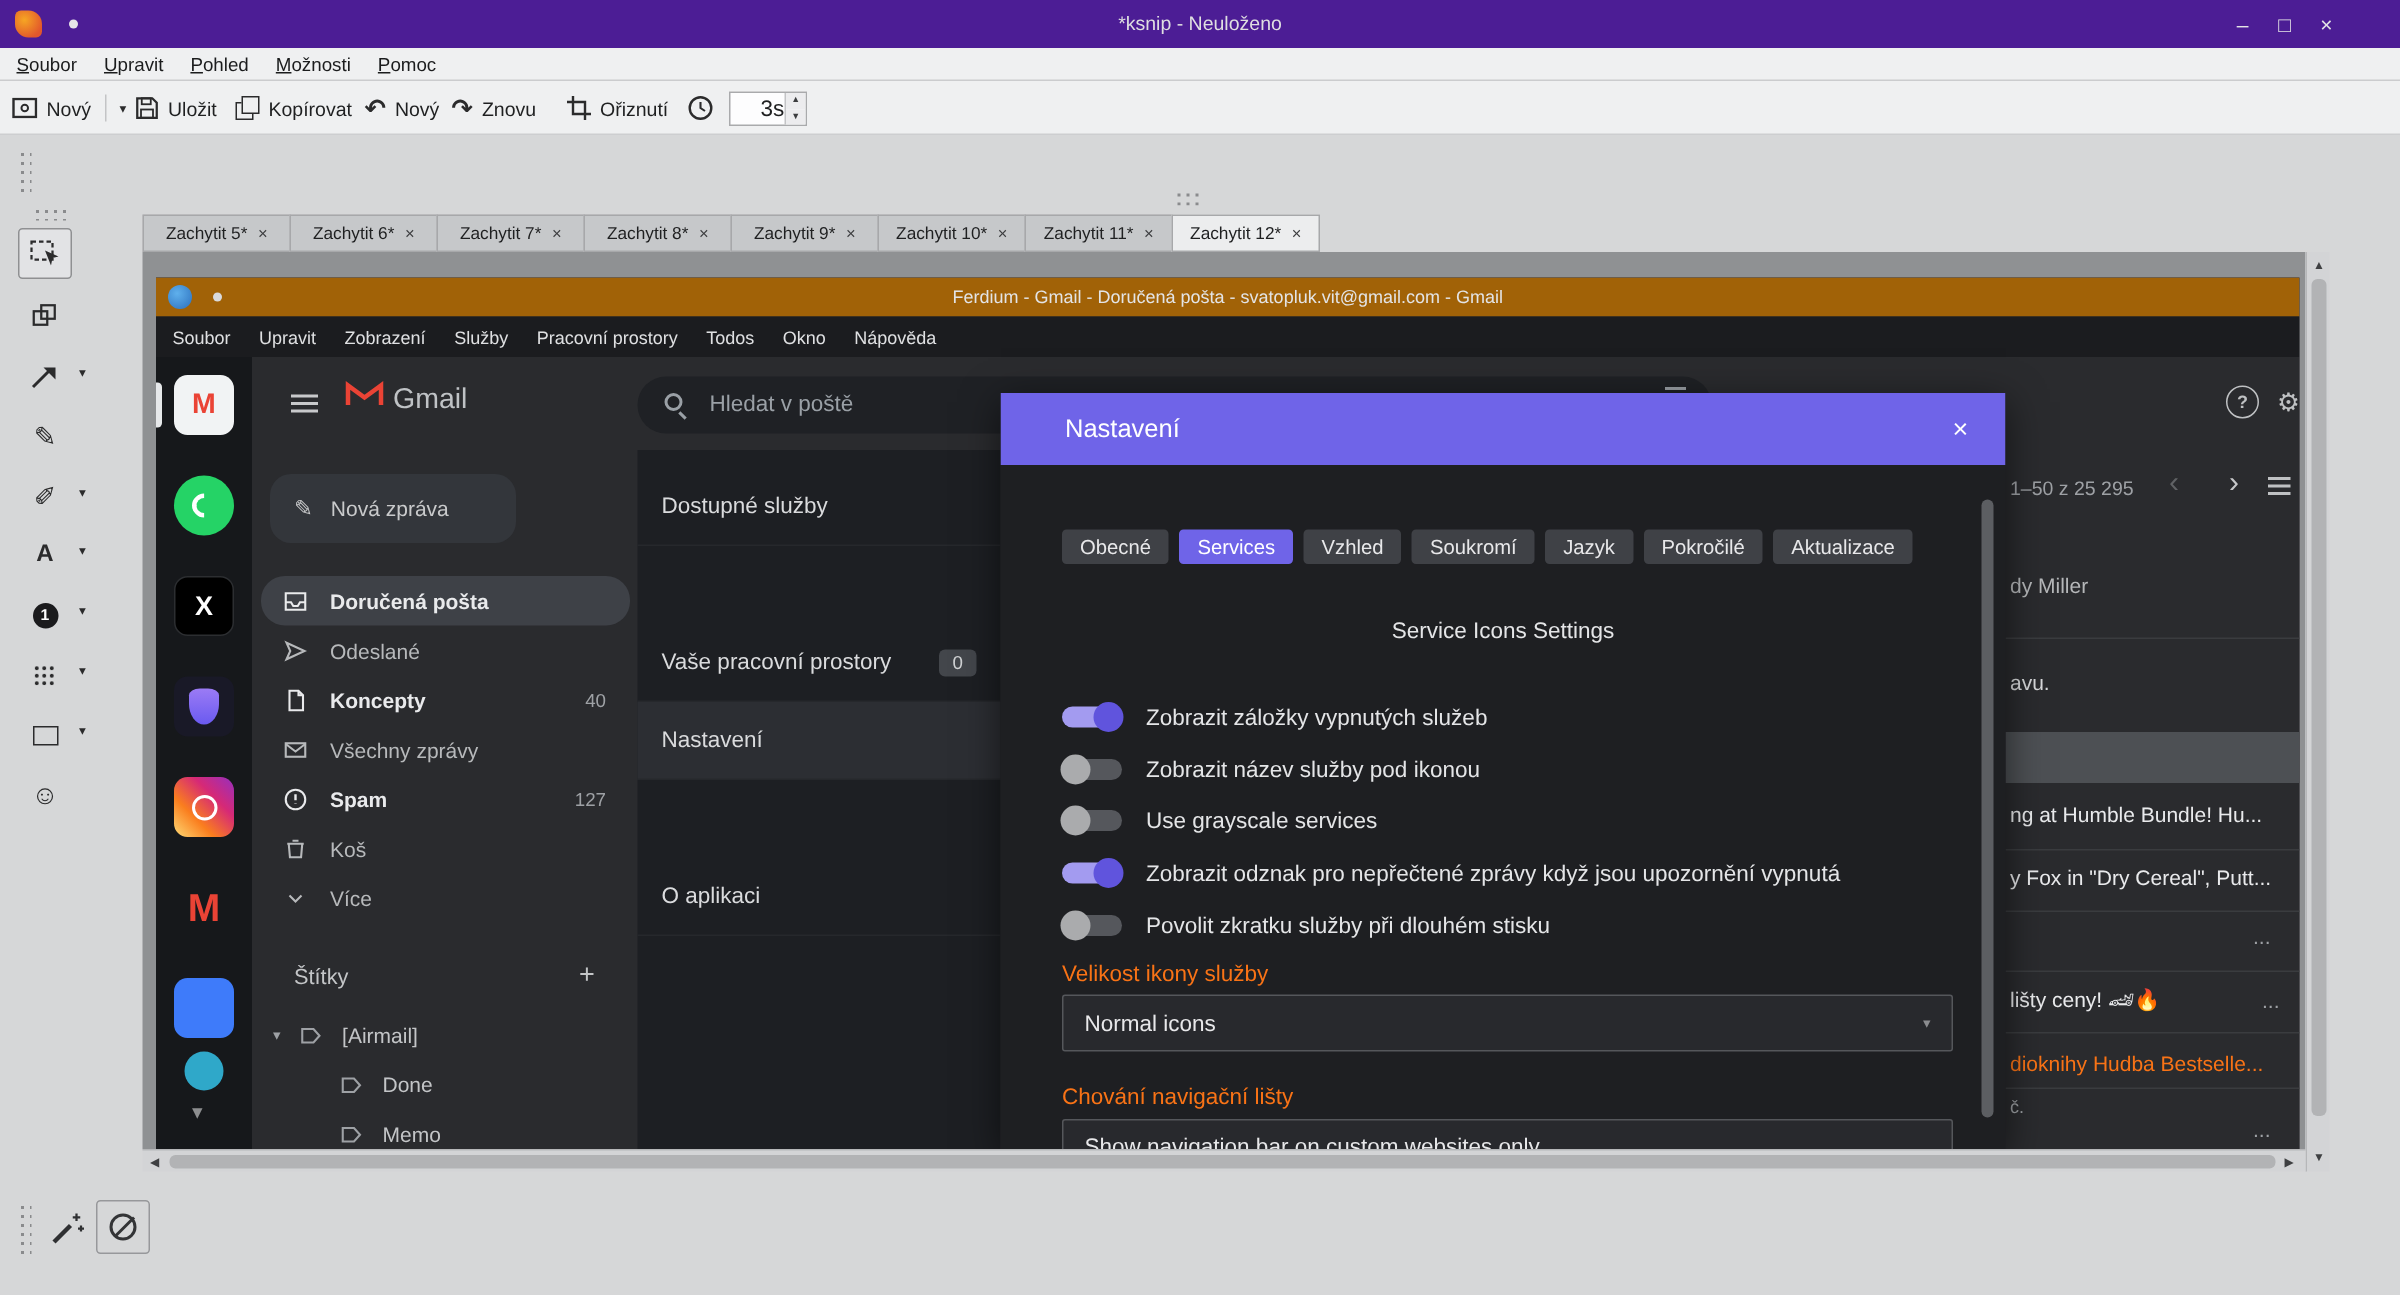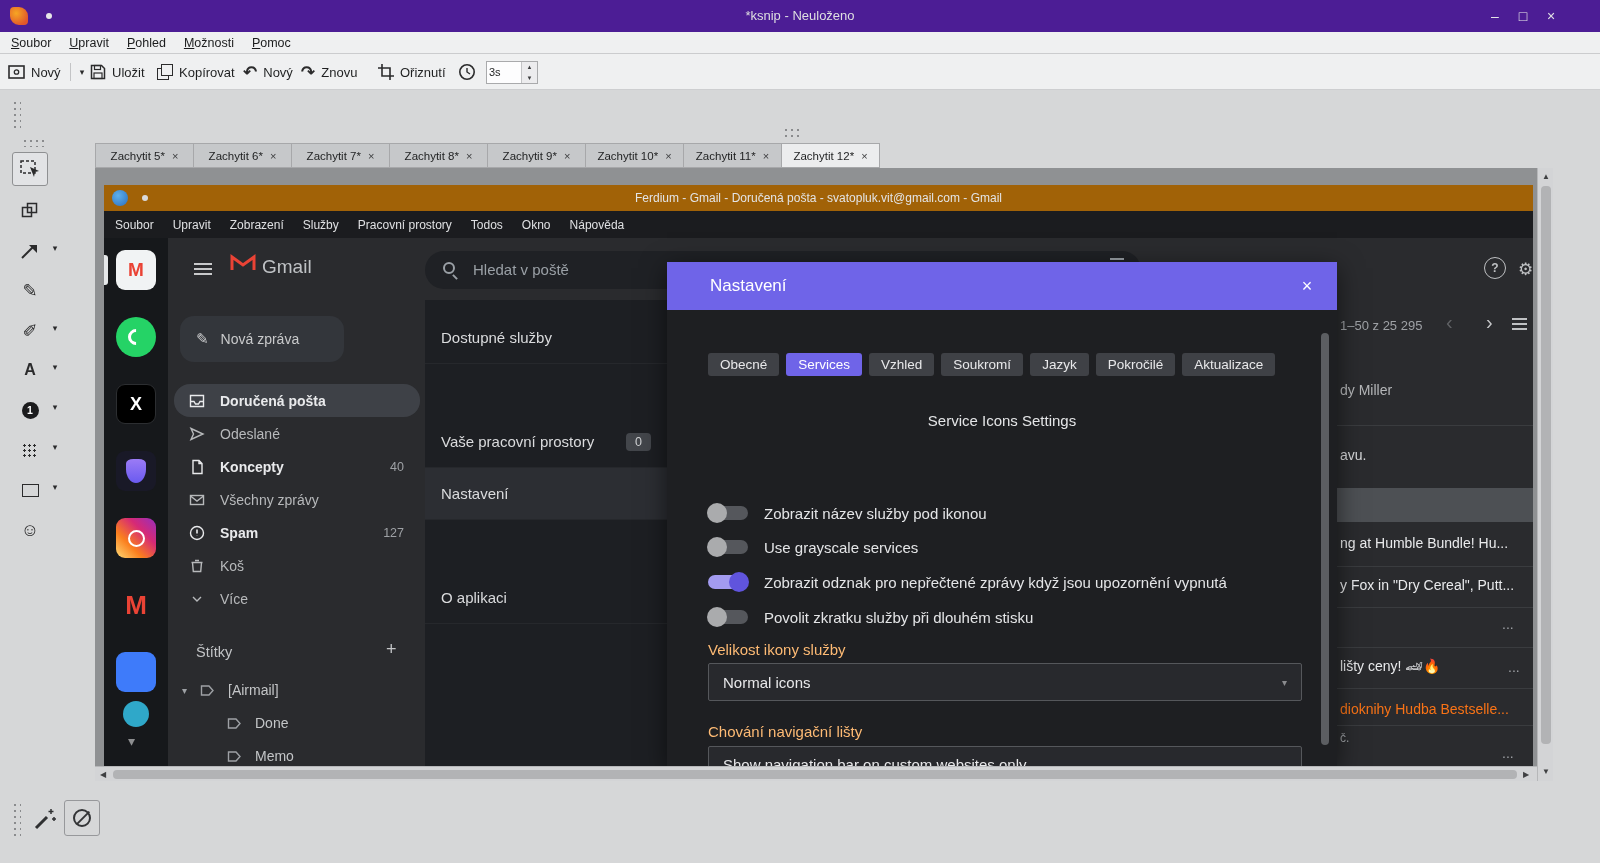--- a/index.html
+++ b/index.html
@@ -19,21 +19,21 @@
   
   .kmenu{position:absolute;left:0;top:32px;width:1600px;height:22px;background:#eff0f1;border-bottom:1px solid #cbccce;display:flex;align-items:center;padding-left:2px}
   .kmenu .mi{padding:0 9px;font-size:12.5px;color:#1b1c1d;height:22px;line-height:22px}
   .kmenu .u{text-decoration:underline}
   .ktb{position:absolute;left:0;top:54px;width:1600px;height:36px;background:#eff0f1;border-bottom:1px solid #cdced0}
   .tbn{position:absolute;top:0;height:36px;display:flex;align-items:center;gap:6px;color:#1f2021;font-size:13px}
   .tdiv{width:1px;height:18px;background:#c3c4c6;margin:0 3px}
   .caret{font-size:9px;color:#2b2b2c}
   .uglyph{font-size:17px;font-weight:600;color:#2b2b2c;line-height:1}
   .spin{position:absolute;left:486px;top:7px;width:52px;height:23px;background:#fdfdfe;border:1px solid #a9aaac;display:flex}
-  .spinval{flex:1;font-size:11px;color:#1f2021;line-height:21px;padding-left:2px}
+  .spinval{flex:1;font-size:15px;color:#1f2021;line-height:21px;padding-left:20px}
   .spincol{width:16px;display:flex;flex-direction:column;border-left:1px solid #c3c4c6}
   .spincol span{flex:1;font-size:6px;color:#3c3d3f;text-align:center;line-height:10px;background:#ececee}
 
   
   .tool{position:absolute;left:12px;width:36px;height:34px;display:flex;align-items:center;justify-content:center;border:1px solid transparent;border-radius:3px;color:#2b2b2c}
   .tool.sel{background:#e2e3e5;border-color:#8f9092}
   .tcaret{position:absolute;left:50px;width:10px;font-size:9px;color:#2b2b2c;text-align:center}
   .tool .glyph{font-size:18px;line-height:1;color:#2b2b2c}
   .numcirc{width:17px;height:17px;border-radius:50%;background:#1b1b1d;color:#fff;font-size:10.5px;font-weight:700;text-align:center;line-height:17px}
   .pixgrid{width:16px;height:14px;background-image:radial-gradient(circle,#2b2b2c 1.2px,transparent 1.4px);background-size:5px 5px}
@@ -103,21 +103,21 @@
   .dtabs{position:absolute;left:41px;top:91px;display:flex;gap:7px}
   .dtab{background:#3f4146;color:#e8e8ea;border-radius:3px;padding:4px 12px;font-size:13.5px}
   .dtab.active{background:#6f64e8;color:#fff}
   .dsect{position:absolute;left:0;top:150px;width:670px;text-align:center;font-size:15px;color:#e4e5e7}
   .dtr{position:absolute;left:41px;height:22px;display:flex;align-items:center;gap:16px}
   .tg{width:40px;height:14px;border-radius:7px;position:relative;flex:none}
   .tg .knob{position:absolute;top:-3px;width:20px;height:20px;border-radius:50%}
   .tg.on{background:#a39bf0}.tg.on .knob{right:-1px;background:#6054dd}
   .tg.off{background:#55575c}.tg.off .knob{left:-1px;background:#aaabad}
   .dtr .lbl{font-size:15px;color:#e4e5e7;white-space:nowrap}
-  .dlabel{position:absolute;left:41px;font-size:15px;color:#fdba74}
+  .dlabel{position:absolute;left:41px;font-size:15px;color:#f97316}
   .dsel{position:absolute;left:41px;width:594px;background:#28292d;border:1px solid #55575b;border-radius:2px;color:#e8e8ea;font-size:15px;display:flex;align-items:center;padding:0 14px}
   .dsel .car{margin-left:auto;color:#8b8c8f;font-size:10px}
   .dscroll{position:absolute;right:8px;top:71px;width:8px;height:412px;background:#5c5e62;border-radius:4px}
 
   
   .helpc{position:absolute;left:1380px;top:72px;width:22px;height:22px;border:1.5px solid #bfc1c3;border-radius:50%;text-align:center;line-height:20px;font-size:12px;font-weight:700;color:#bfc1c3}
   .splitic{position:absolute;left:1408px;top:133px;width:15px;height:2px;background:#bfc1c3;box-shadow:0 5px 0 #bfc1c3,0 10px 0 #bfc1c3}
 
   
   .nullbtn{position:absolute;left:64px;top:800px;width:36px;height:36px;border:1px solid #97989b;border-radius:3px;display:flex;align-items:center;justify-content:center}
@@ -467,20 +467,26 @@
         <span class="dtab">Obecné</span>
         <span class="dtab active">Services</span>
         <span class="dtab">Vzhled</span>
         <span class="dtab">Soukromí</span>
         <span class="dtab">Jazyk</span>
         <span class="dtab">Pokročilé</span>
         <span class="dtab">Aktualizace</span>
       </div>
       <div class="dsect">Service Icons Settings</div>
 
+      <div class="dtr" style="top:205px">
+        <span class="tg on">
+            <span class="knob"></span>
+          </span>
+        <span class="lbl">Zobrazit záložky vypnutých služeb</span>
+      </div>
       <div class="dtr" style="top:240px">
         <span class="tg off">
             <span class="knob"></span>
           </span>
         <span class="lbl">Zobrazit název služby pod ikonou</span>
       </div>
       <div class="dtr" style="top:274px">
         <span class="tg off">
             <span class="knob"></span>
           </span>

